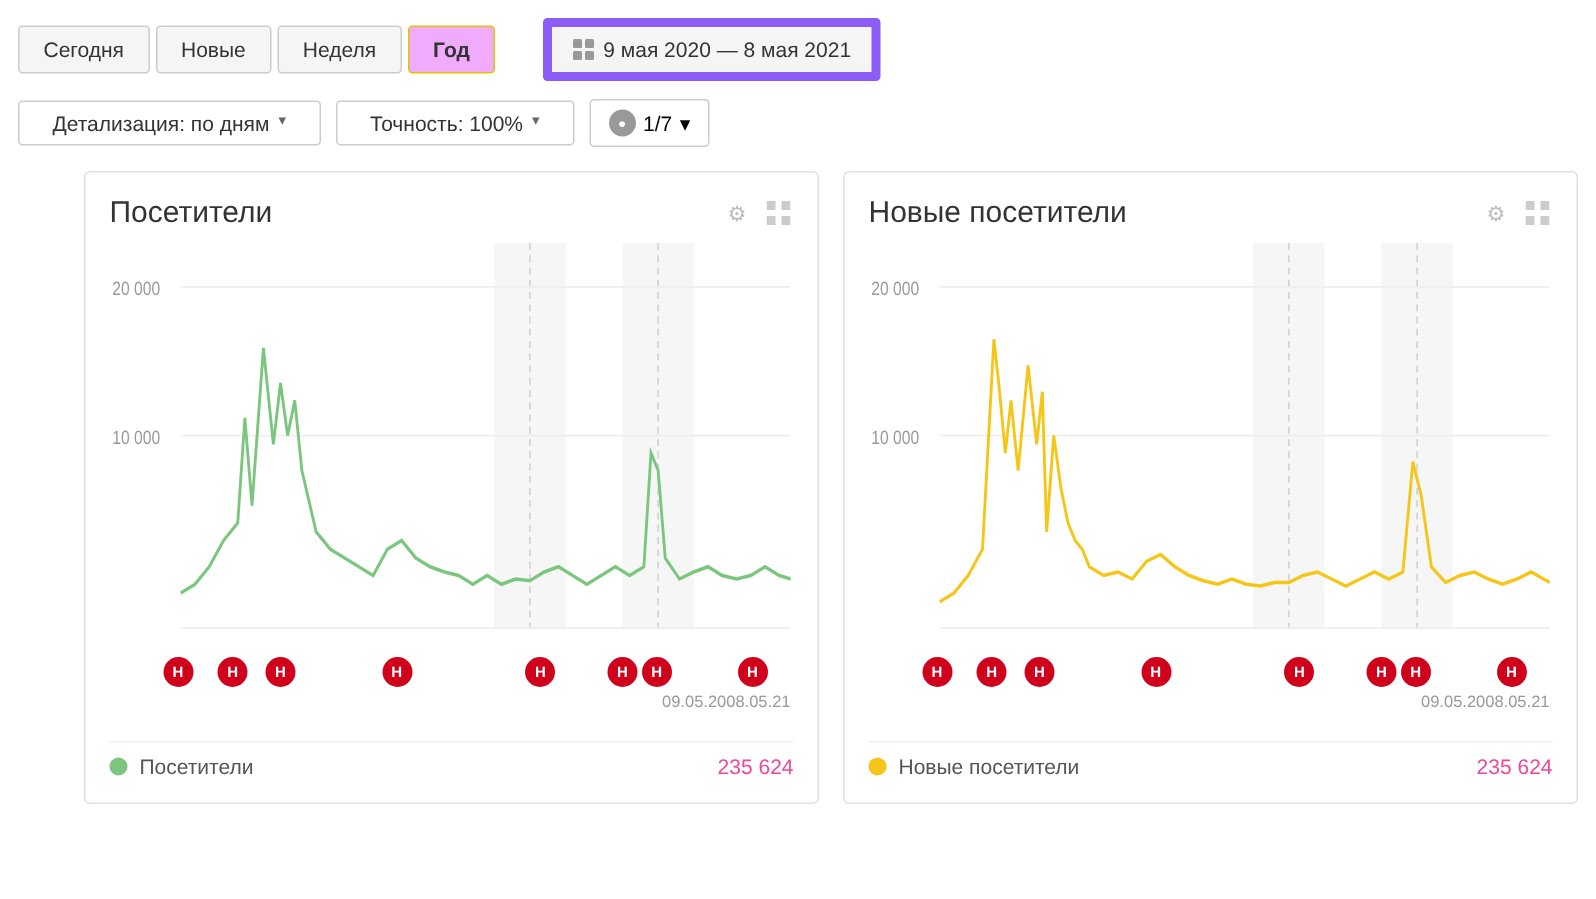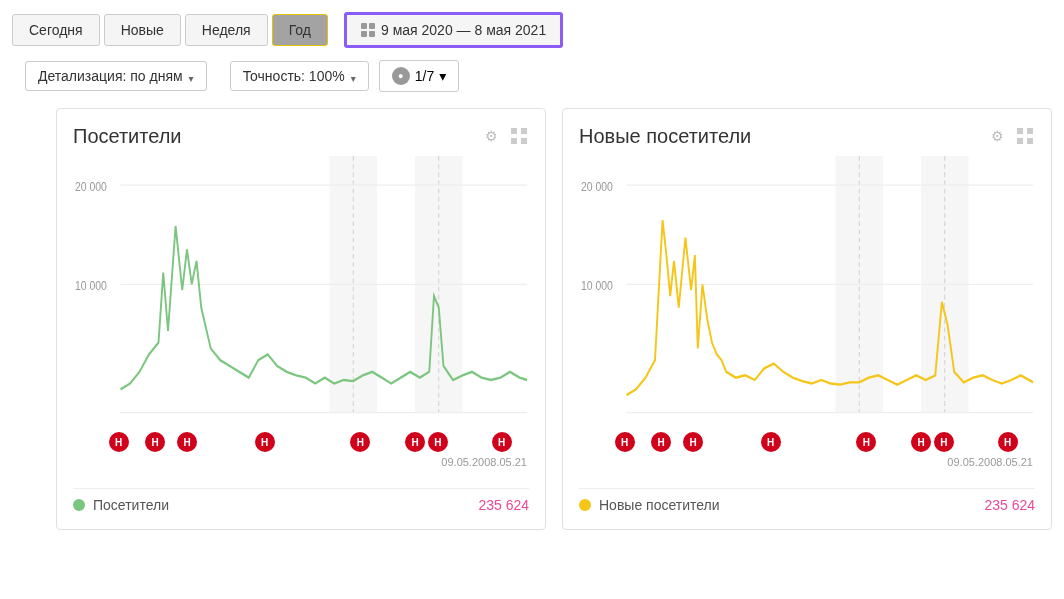--- a/index.html
+++ b/index.html
@@ -22,55 +22,54 @@
     .tab-btn {
       padding: 7px 16px;
       border: 1px solid #ccc;
       background: #f5f5f5;
       cursor: pointer;
       border-radius: 3px;
       font-size: 14px;
       color: #333;
     }
     .tab-btn.active {
-      background: #a3a3a3;
+      background: #f0abfc;
       border-color: #e6c200;
-      font-weight: normal;
+      font-weight: bold;
     }
     .date-range {
       display: flex;
       align-items: center;
       gap: 6px;
-      margin-left: 12px;
+      margin-left: 28px;
       padding: 7px 14px;
-      border: 3px solid #8b5cf6;
+      border: 6px solid #8b5cf6;
       background: #f5f5f5;
       border-radius: 3px;
       font-size: 14px;
     }
 
     
     .filter-row {
       display: flex;
       align-items: center;
       gap: 10px;
       margin-bottom: 16px;
     }
     .filter-btn {
       display: flex;
-      align-items: flex-end;
+      align-items: flex-start;
       gap: 6px;
-      padding: 6px 12px;
+      padding: 6px 22px;
       border: 1px solid #ccc;
       background: #fff;
       border-radius: 3px;
       cursor: pointer;
       font-size: 14px;
       color: #333;
-      margin-left: 13px;
     }
     .filter-btn .chevron {
       font-size: 10px;
       color: #666;
     }
     .comments-btn {
       display: flex;
       align-items: center;
       gap: 5px;
       padding: 6px 12px;

